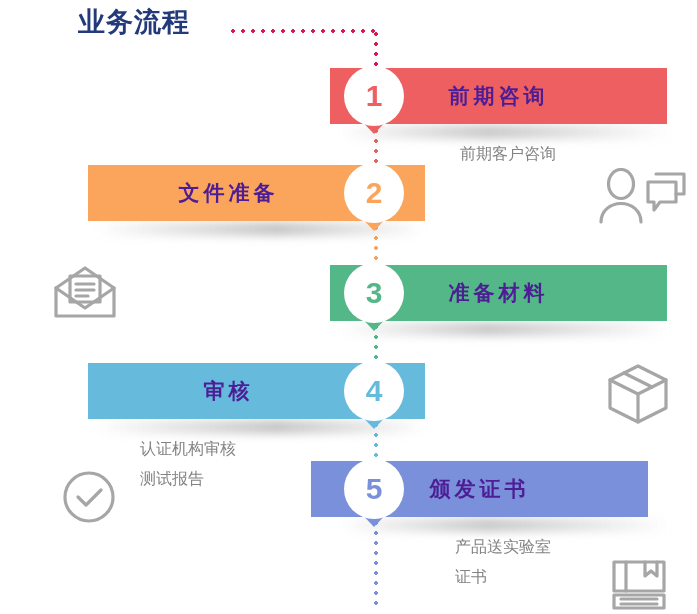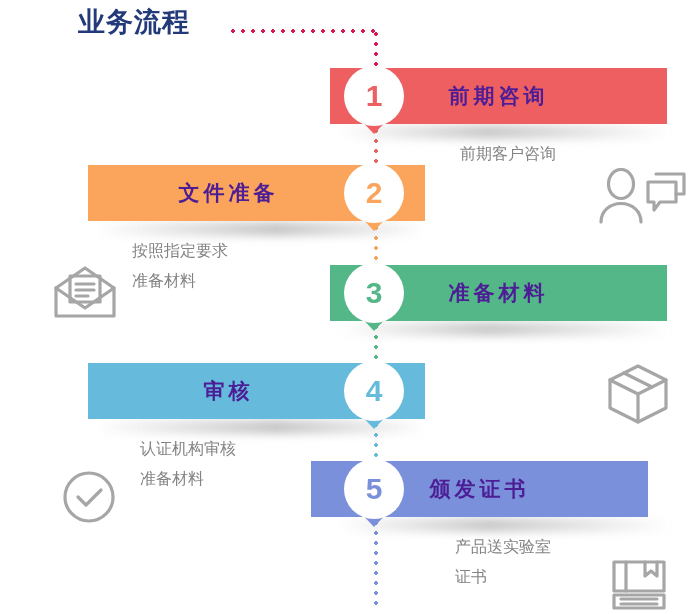--- a/index.html
+++ b/index.html
@@ -112,22 +112,20 @@
   <div class="bar" style="left:88px; top:165px; width:337px; justify-content:center;">
     <div class="bar-body" style="background:#fba45c;"></div>
     <span class="bar-label" style="margin-right:56px;">文件准备</span>
   </div>
   <div class="node" style="left:344px; top:163px;">
     <div class="pointer" style="border-top:18px solid #fba45c;"></div>
     <div class="circle" style="color:#fba45c;">
       <span>2</span>
     </div>
   </div>
-  <div class="desc" style="left:132px; top:236px; width:210px;">按照指定要求
-准备材料</div>
 
   <div class="bar-shadow" style="left:340px; top:322px; width:330px;"></div>
   <div class="bar" style="left:330px; top:265px; width:337px; justify-content:center;">
     <div class="bar-body" style="background:#54b787;"></div>
     <span class="bar-label">准备材料</span>
   </div>
   <div class="node" style="left:344px; top:263px;">
     <div class="pointer" style="border-top:18px solid #54b787;"></div>
     <div class="circle" style="color:#54b787;">
       <span>3</span>
@@ -139,21 +137,21 @@
     <div class="bar-body" style="background:#66bbdd;"></div>
     <span class="bar-label" style="margin-right:56px;">审核</span>
   </div>
   <div class="node" style="left:344px; top:361px;">
     <div class="pointer" style="border-top:18px solid #66bbdd;"></div>
     <div class="circle" style="color:#66bbdd;">
       <span>4</span>
     </div>
   </div>
   <div class="desc" style="left:140px; top:434px; width:210px;">认证机构审核
-准备材料</div>
+测试报告</div>
 
   <div class="bar-shadow" style="left:340px; top:518px; width:330px;"></div>
   <div class="bar" style="left:311px; top:461px; width:337px; justify-content:center;">
     <div class="bar-body" style="background:#7b90da;"></div>
     <span class="bar-label">颁发证书</span>
   </div>
   <div class="node" style="left:344px; top:459px;">
     <div class="pointer" style="border-top:18px solid #7b90da;"></div>
     <div class="circle" style="color:#7b90da;">
       <span>5</span>

